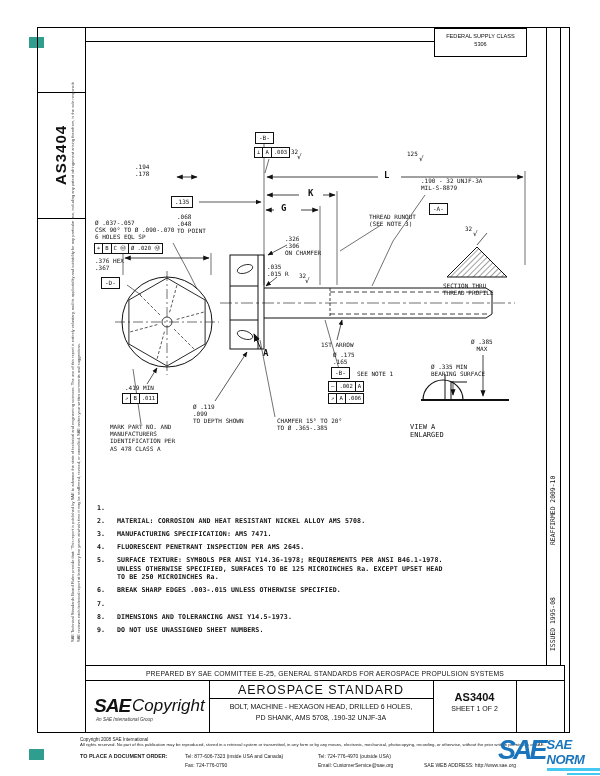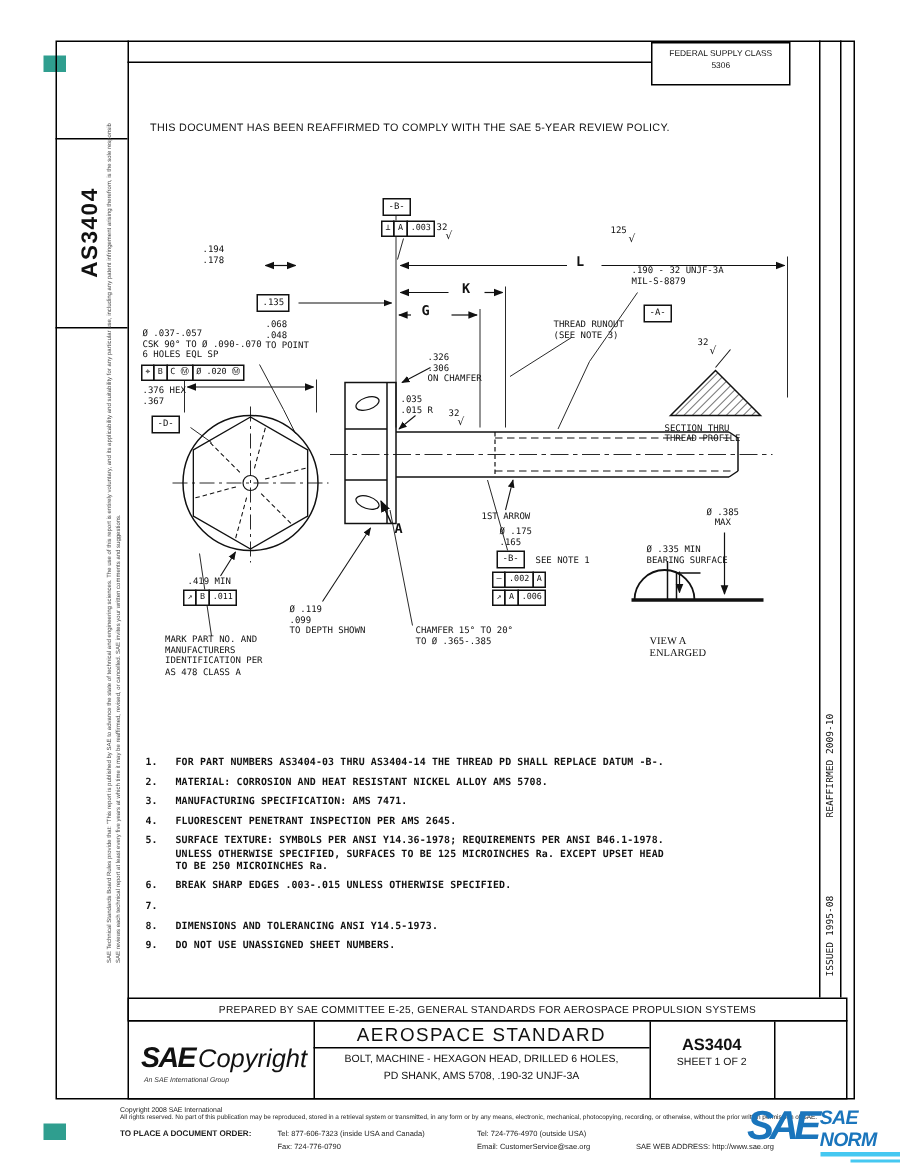--- a/index.html
+++ b/index.html
@@ -72,21 +72,20 @@
   <div class="hline" style="left:37px;top:218px;width:48px;height:1.2px;"></div>
   <div class="hline" style="left:85px;top:41px;width:349px;height:1.2px;"></div>
   <div class="vline" style="left:546px;top:27px;width:1.2px;height:638px;"></div>
   <div class="vline" style="left:560px;top:27px;width:1.2px;height:638px;"></div>
 
   <div class="fsc-box">
     <div>FEDERAL SUPPLY CLASS</div>
     <div>5306</div>
   </div>
 
-  <div class="rationale-text">THIS DOCUMENT HAS BEEN REAFFIRMED TO COMPLY WITH THE SAE 5-YEAR REVIEW POLICY.</div>
 
   <div class="as-vert">AS3404</div>
 
   <div class="left-tiny">
     <div>SAE Technical Standards Board Rules provide that: "This report is published by SAE to advance the state of technical and engineering sciences. The use of this report is entirely voluntary, and its applicability and suitability for any particular use, including any patent infringement arising therefrom, is the sole responsibility of the user."</div>
     <div>SAE reviews each technical report at least every five years at which time it may be reaffirmed, revised, or cancelled. SAE invites your written comments and suggestions.</div>
   </div>
 
   <div class="right-vert" style="left:549px;top:545px;">REAFFIRMED 2009-10</div>
   <div class="right-vert" style="left:549px;top:651px;">ISSUED 1995-08</div>
@@ -257,29 +256,28 @@
     <span class="lab" style="left:214px;top:179px;">32</span>
     <span class="check" style="left:220px;top:184px;">√</span>
     <span class="lab" style="left:236px;top:248px;">1ST ARROW</span>
     <span class="lab" style="left:248px;top:258px;">Ø .175
   .165</span>
     <span class="lab" style="left:272px;top:277px;">SEE NOTE 1</span>
     <span class="lab" style="left:386px;top:245px;text-align:center;">Ø .385
 MAX</span>
     <span class="lab" style="left:346px;top:270px;">Ø .335 MIN
 BEARING SURFACE</span>
-    <span class="lab" style="left:348px;top:330px;font-size:7px;font-family:Liberation Serif, serif;">VIEW A
+    <span class="lab" style="left:325px;top:330px;font-size:7px;">VIEW A
 ENLARGED</span>
     <span class="lab bold" style="left:178px;top:255px;">A</span>
   </div>
 
   <div class="notes">
     <div class="note-row">
       <span class="note-num">1.</span>
-      <span class="note-text">FOR PART NUMBERS AS3404-03 THRU AS3404-14 THE THREAD PD SHALL REPLACE DATUM -B-.</span>
     </div>
     <div class="note-row">
       <span class="note-num">2.</span>
       <span class="note-text">MATERIAL:  CORROSION AND HEAT RESISTANT NICKEL ALLOY AMS 5708.</span>
     </div>
     <div class="note-row">
       <span class="note-num">3.</span>
       <span class="note-text">MANUFACTURING SPECIFICATION:  AMS 7471.</span>
     </div>
     <div class="note-row">

